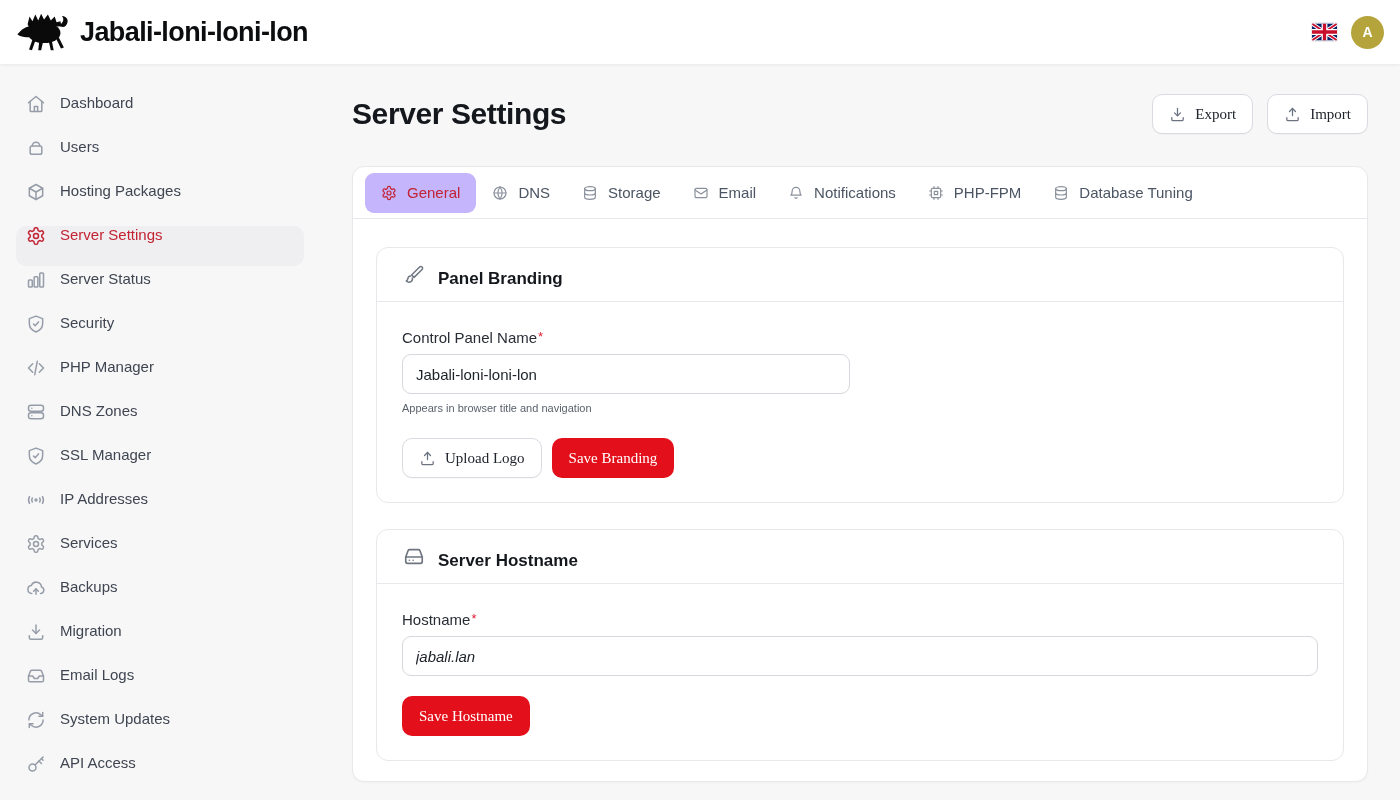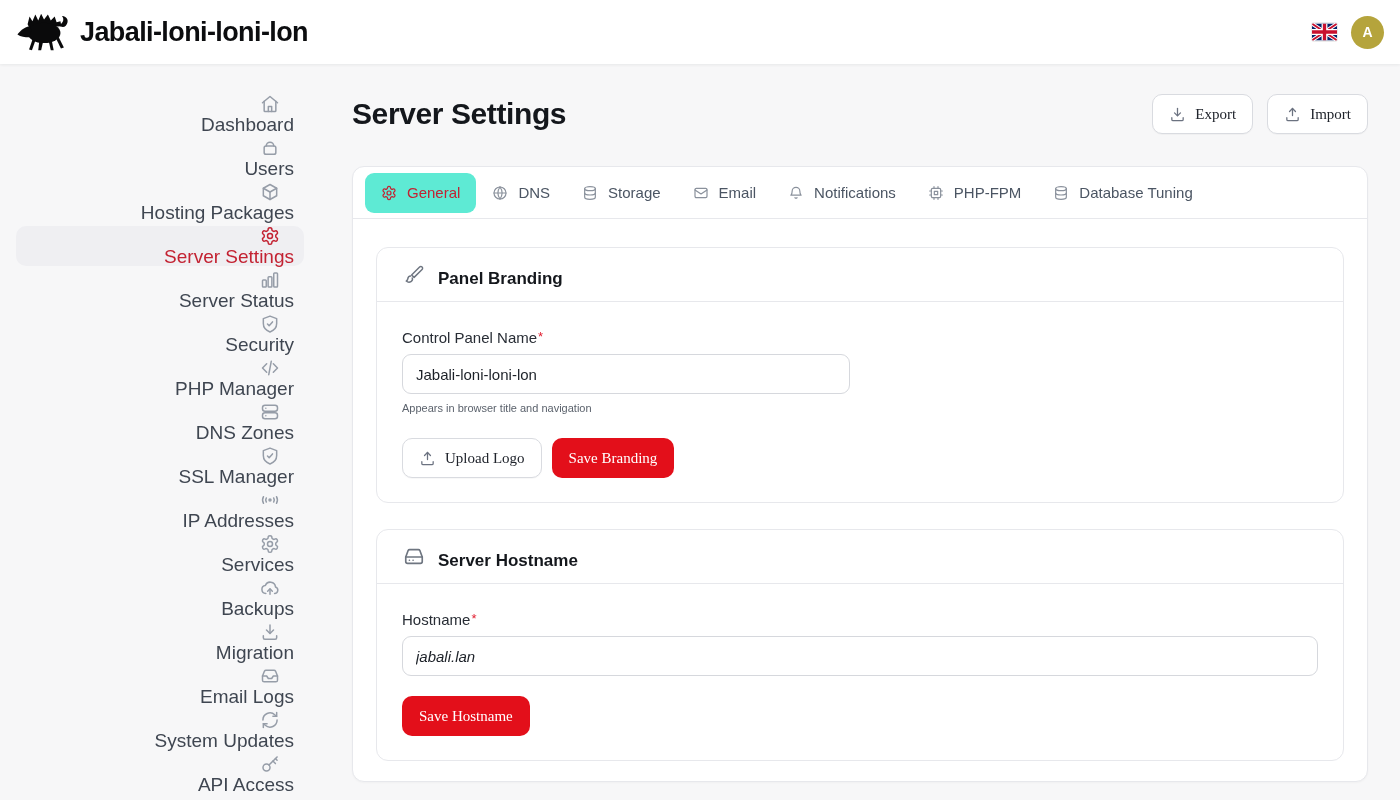--- a/index.html
+++ b/index.html
@@ -29,22 +29,22 @@
     font-size:14px; font-weight:700;
     display:flex; align-items:center; justify-content:center; cursor:pointer;
   }
 
   
   .sidebar {
     position:fixed; top:64px; left:0; bottom:0; width:320px;
     padding:30px 16px 10px; overflow:hidden;
   }
   .side-item {
-    display:flex; align-items:flex-end; height:40px; margin-bottom:4px;
-    padding:0 10px; border-radius:10px; color:#3f4651; font-size:19px; cursor:pointer;flex-direction:column;
+    display:flex; align-items:flex-start; height:40px; margin-bottom:4px;
+    padding:0 10px; border-radius:10px; color:#3f4651; font-size:15px; cursor:pointer;
   }
   .side-item .ic { width:20px; height:20px; color:#969da8; margin-right:14px; flex:0 0 auto; }
   .side-item.active { background:#efeff2; color:var(--active-red,#c32232); }
   .side-item.active .ic { color:var(--active-red,#c32232); }
 
   
   .main { margin-left:320px; padding:94px 32px 0; }
   .title-row { display:flex; align-items:center; justify-content:space-between; height:40px; }
   .page-title { font-size:30px; font-weight:800; letter-spacing:-0.4px; color:#14171c; }
   .actions { display:flex; gap:14px; }
@@ -61,21 +61,21 @@
   .panel {
     margin-top:32px; background:#fff; border:1px solid #e7e8ec; border-radius:12px;
     height:616px; box-shadow:0 1px 2px rgba(20,23,28,.03); overflow:hidden;
   }
   .tabbar { display:flex; align-items:center; height:52px; padding:0 12px; border-bottom:1px solid #e7e8ec; }
   .tab {
     display:flex; align-items:center; gap:10px; height:40px; padding:0 16px;
     border-radius:9px; font-size:15px; color:#4b5563; cursor:pointer; white-space:nowrap;
   }
   .tab .ic { width:16px; height:16px; color:#8a919c; }
-  .tab.active { background:#5eead4; color:var(--active-red,#c32232); }
+  .tab.active { background:#c4b5fd; color:var(--active-red,#c32232); }
   .tab.active .ic { color:var(--active-red,#c32232); }
 
   .panel-content { padding:28px 23px 0; }
   .card { background:#fff; border:1px solid #e7e8ec; border-radius:12px; margin-bottom:26px; }
   .card-head { display:flex; align-items:center; gap:13px; height:54px; padding:0 26px; border-bottom:1px solid #e7e8ec; }
   .card-head .ic { width:22px; height:22px; color:#6e7580; }
   .card-title { font-size:17px; font-weight:700; color:#14171c;margin-top:8px; }
   .card-body { padding:27px 25px 24px; }
   .field-label { font-size:15px; color:#282d35; }
   .req { color:#e11d2e; font-size:13px; vertical-align:top; margin-left:1px; }

